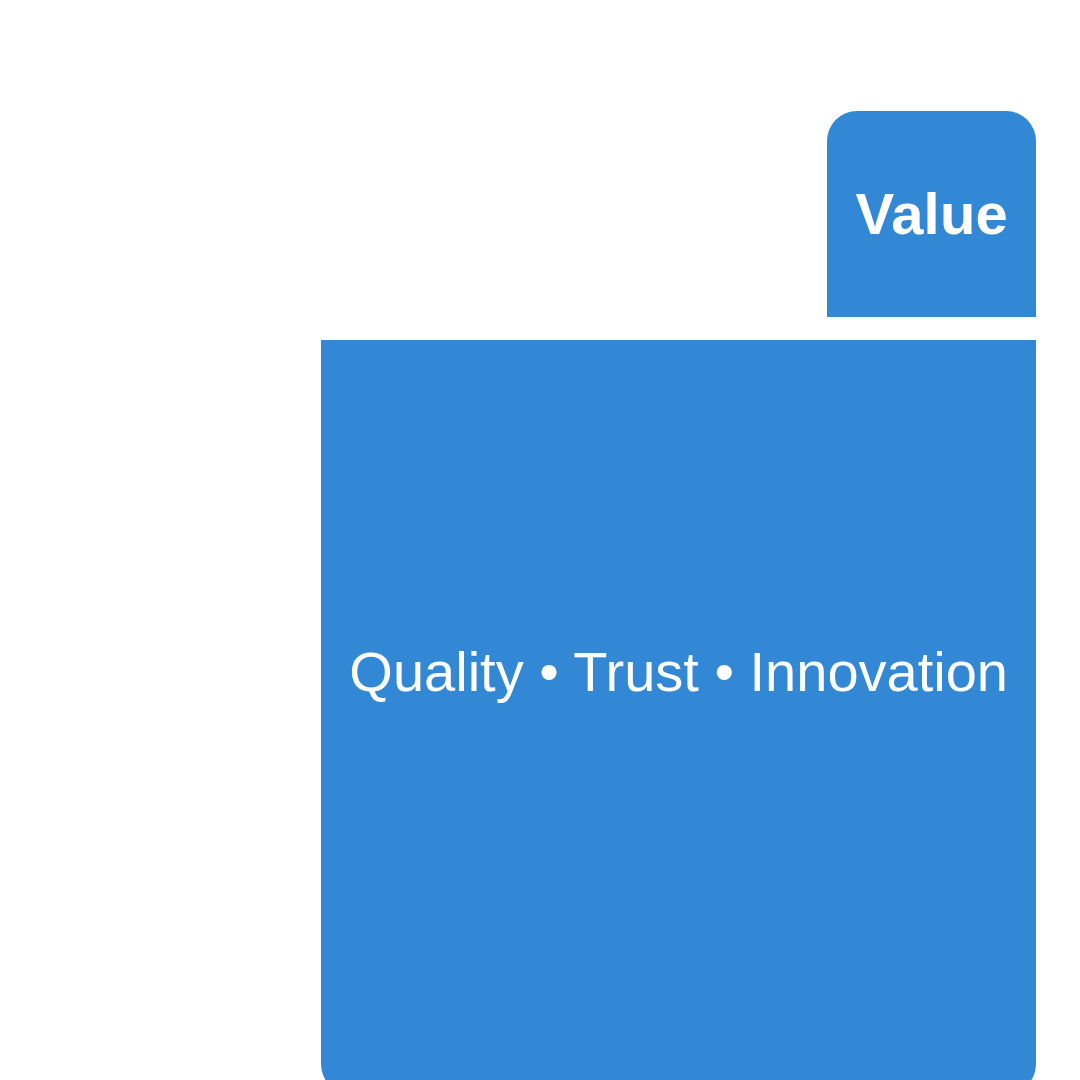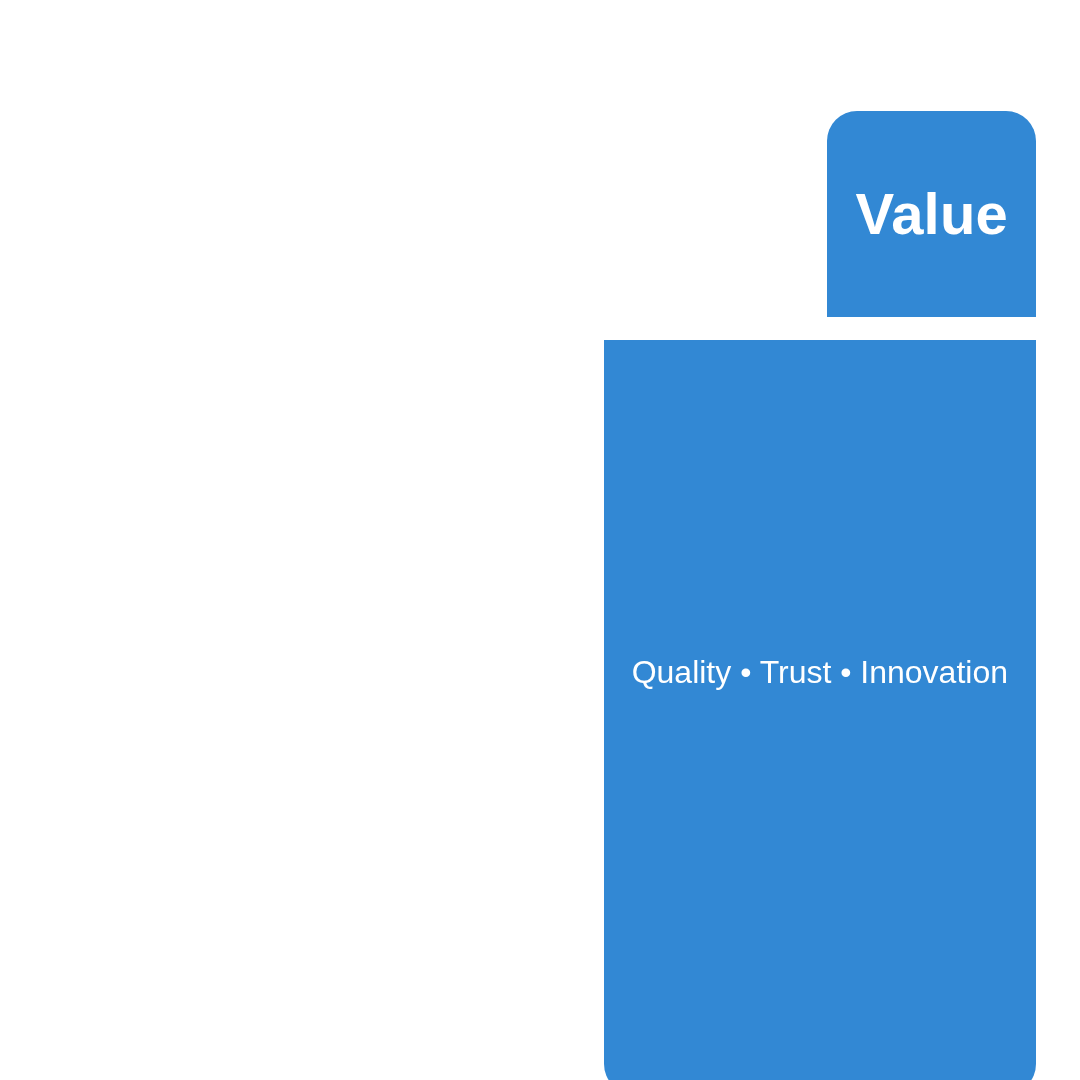--- a/index.html
+++ b/index.html
@@ -67,21 +67,21 @@
     font-size: 58px;
     font-weight: bold;
     line-height: 1.05;
     letter-spacing: 0.2px;
     text-align: center;
     white-space: nowrap;
   }
 
   .card-subtitle {
     color: #ffffff;
-    font-size: 32px;
+    font-size: 56px;
     font-weight: normal;
     line-height: 1.15;
     text-align: center;
     white-space: nowrap;
   }
 </style>
 </head>
 <body>
 
 <div id="card-stage">

